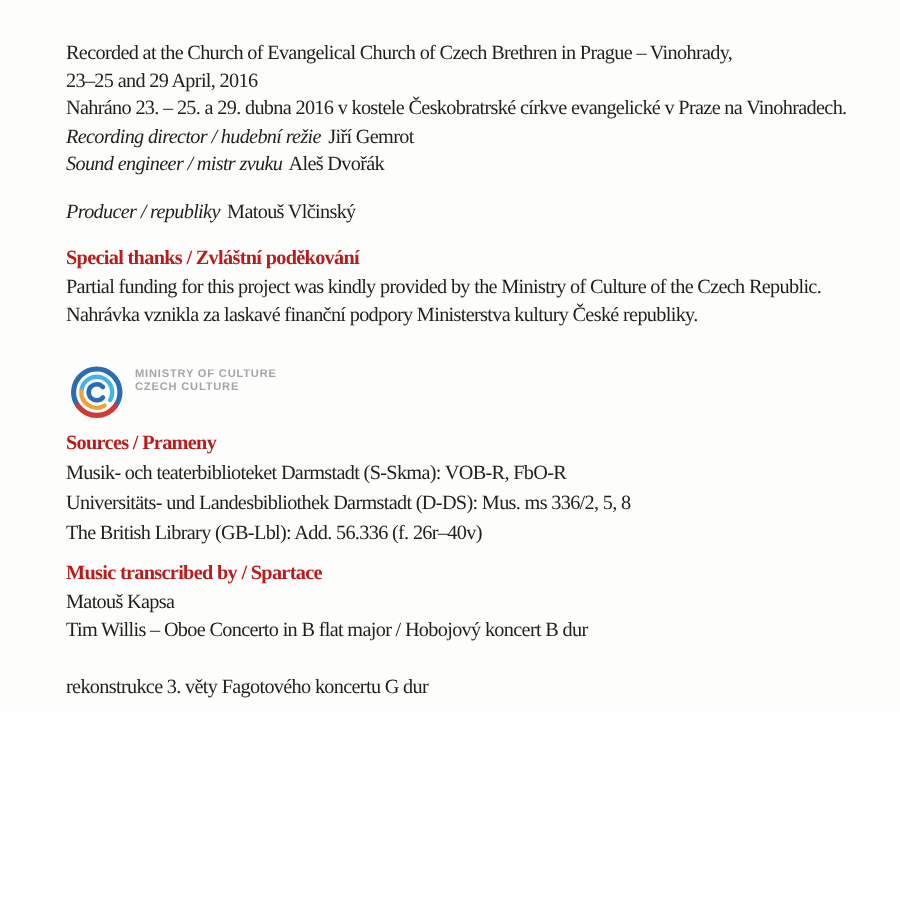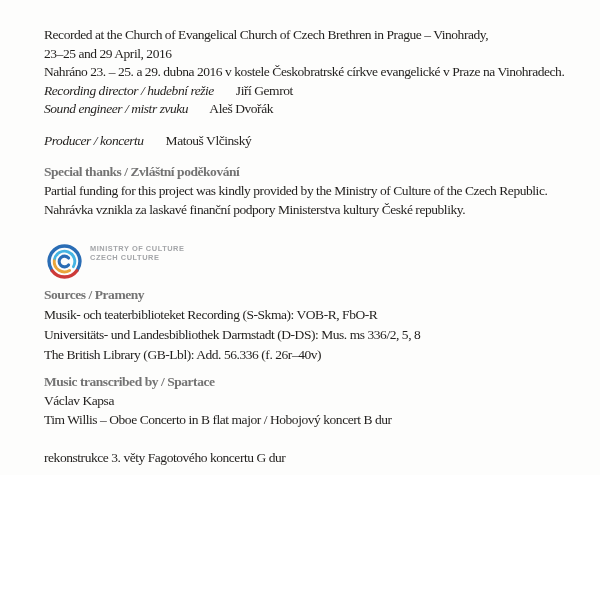--- a/index.html
+++ b/index.html
@@ -14,22 +14,22 @@
     text-decoration: underline;
   }
   .line {
     position: absolute;
     left: 44px;
     white-space: nowrap;
     font-size: 13.5px;
     letter-spacing: -0.45px;
     line-height: 16px;
   }
-  .bold { font-weight: bold; color: #737373; }
-  .credit-label { font-style: italic; margin-right: 19px; }
+  .bold { font-weight: bold; color: #b91c1c; }
+  .credit-label { font-style: italic; margin-right: 2px; }
   .logo-wrap {
     position: absolute;
     left: 47px;
     top: 244px;
     display: flex;
     align-items: flex-start;
   }
   .logo-circle { width: 35px; height: 35px; }
   .logo-text {
     margin-left: 8px;
@@ -60,21 +60,21 @@
 
   <div class="line" style="top:83px">
     <span class="credit-label">Recording director / hudební režie</span>
     <span>Jiří Gemrot</span>
   </div>
   <div class="line" style="top:101px">
     <span class="credit-label">Sound engineer / mistr zvuku</span>
     <span>Aleš Dvořák</span>
   </div>
   <div class="line" style="top:133px">
-    <span class="credit-label">Producer / koncertu</span>
+    <span class="credit-label">Producer / republiky</span>
     <span>Matouš Vlčinský</span>
   </div>
 
   <div class="line bold" style="top:164px">Special thanks / Zvláštní poděkování</div>
   <div class="line" style="top:202px">Nahrávka vznikla za laskavé finanční podpory Ministerstva kultury České republiky.</div>
   <div class="line" style="top:183px">Partial funding for this project was kindly provided by the Ministry of Culture of the Czech Republic.</div>
 
   <div class="logo-wrap">
     <svg class="logo-circle" viewBox="0 0 34 34" aria-hidden="true">
 
@@ -88,24 +88,24 @@
 
       <path d="M 20.98 20.34 A 5.2 5.2 0 1 1 20.98 13.66" fill="none" stroke="#2a6db5" stroke-width="3" stroke-linecap="round"></path>
     </svg>
     <div class="logo-text">
       <div>MINISTRY OF CULTURE</div>
       <div>CZECH CULTURE</div>
     </div>
   </div>
 
   <div class="line bold" style="top:287px">Sources / Prameny</div>
-  <div class="line" style="top:307px">Musik- och teaterbiblioteket Recording (S-Skma): VOB-R, FbO-R</div>
+  <div class="line" style="top:307px">Musik- och teaterbiblioteket Darmstadt (S-Skma): VOB-R, FbO-R</div>
   <div class="line" style="top:327px">Universitäts- und Landesbibliothek Darmstadt (D-DS): Mus. ms 336/2, 5, 8</div>
   <div class="line" style="top:347px">The British Library (GB-Lbl): Add. 56.336 (f. 26r–40v)</div>
 
   <div class="line bold" style="top:374px">Music transcribed by / Spartace</div>
-  <div class="line" style="top:393px">Václav Kapsa</div>
+  <div class="line" style="top:393px">Matouš Kapsa</div>
   <div class="line" style="top:412px">Tim Willis – Oboe Concerto in B flat major / Hobojový koncert B dur</div>
   <div class="line" style="top:450px">rekonstrukce 3. věty Fagotového koncertu G dur</div>
 
   <div class="pagenum">6</div>
 
 </div>
 
 </body></html>

